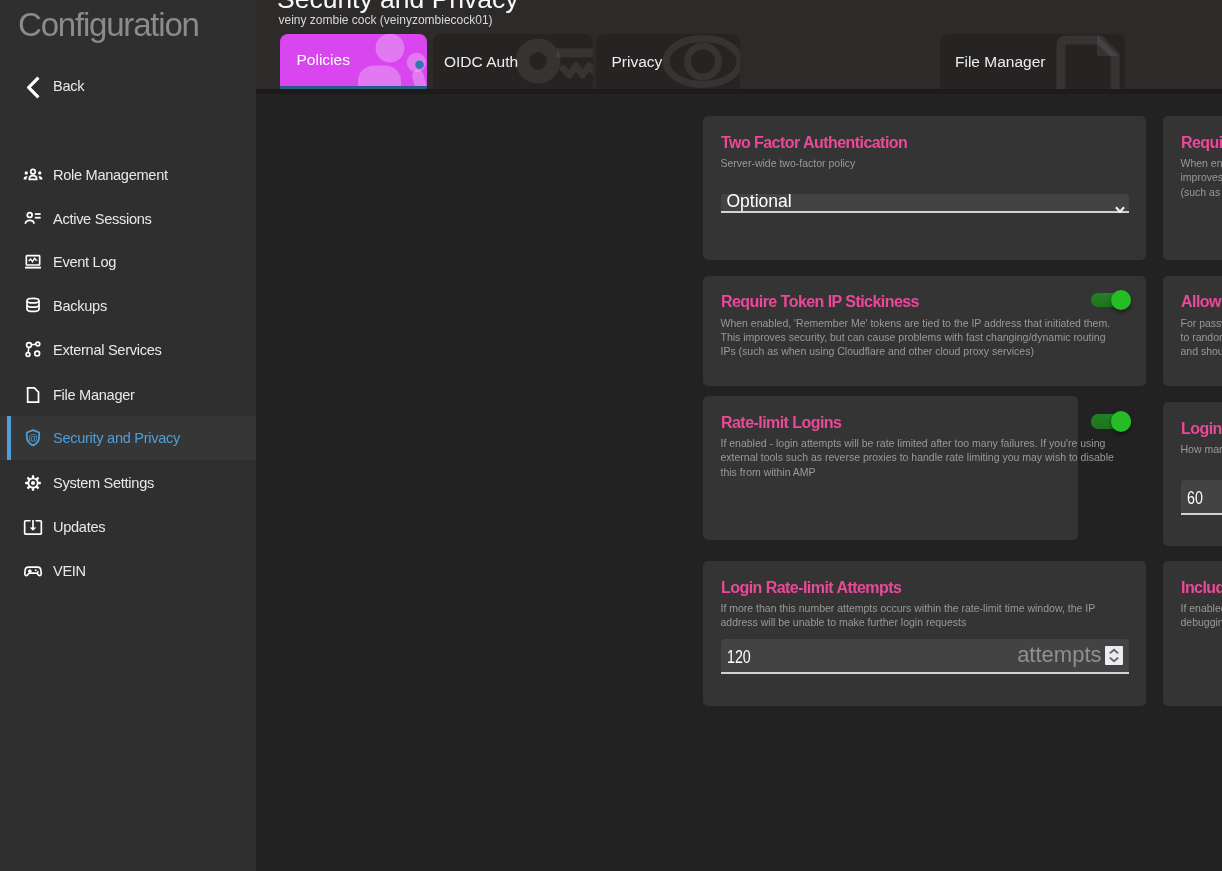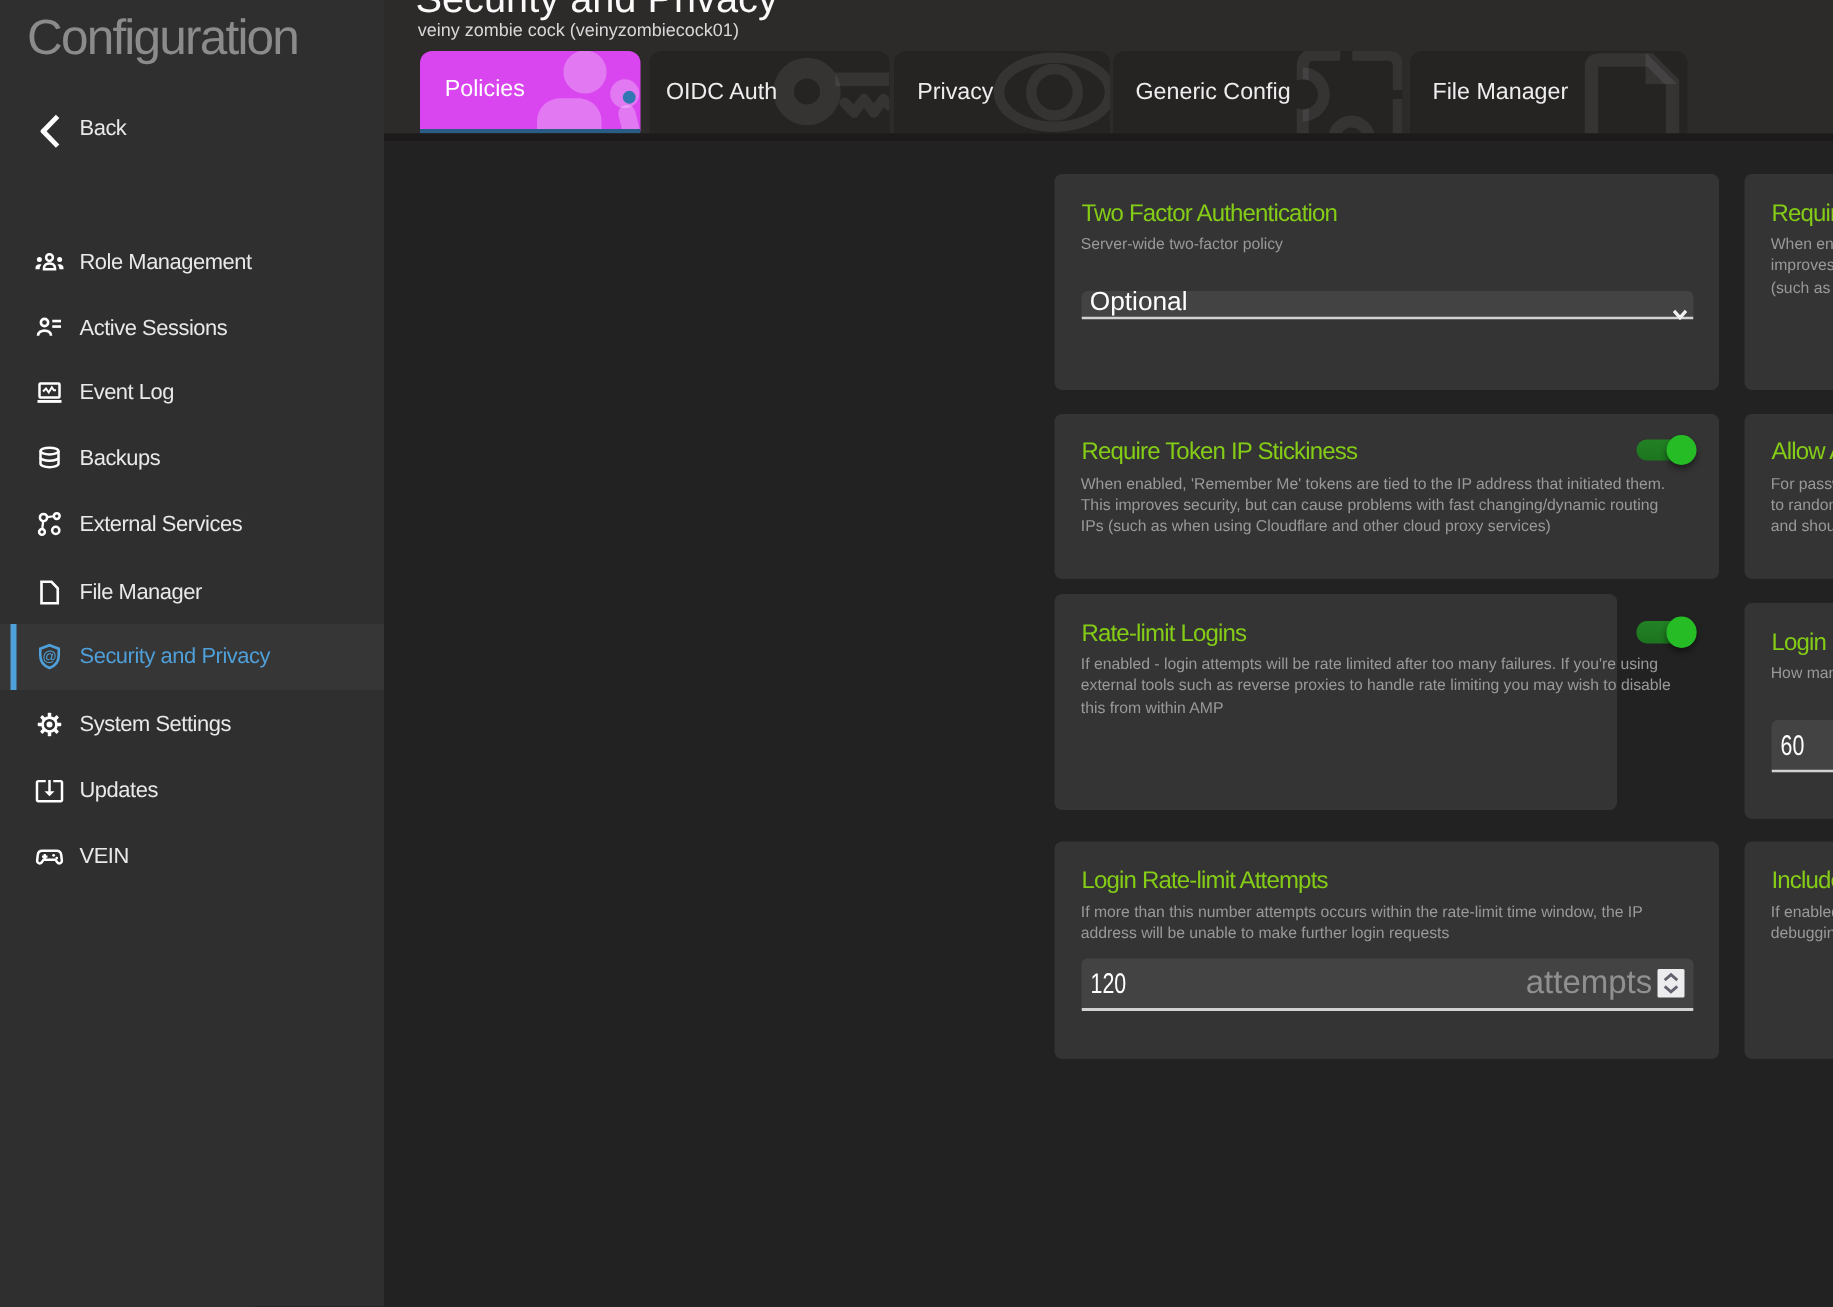--- a/index.html
+++ b/index.html
@@ -16,21 +16,21 @@
 #hdr { position:absolute; left:0; top:0; width:966px; height:89px; background:#2d2a2a; }
 #hdrline { position:absolute; left:0; top:89px; width:966px; height:4.5px; background:#1c1a1a; }
 #ptitle { position:absolute; left:21px; top:-13.8px; font-size:26.5px; line-height:26.5px; color:#fafafa; white-space:nowrap; }
 #psub { position:absolute; left:22.5px; top:13px; font-size:12px; color:#d8d8d8; white-space:nowrap; }
 .tab { position:absolute; top:34px; height:55px; border-radius:8px 8px 0 0; background:#262323; overflow:hidden; }
 .tab .lbl { position:absolute; top:50%; transform:translateY(-50%); font-size:15.5px; color:#ededed; white-space:nowrap; z-index:2; }
 .tab.active { background:#d946ef; border-bottom:3px solid #2a5d85; }
 .tab.active .lbl { color:#fff; }
 .tab svg { position:absolute; }
 .card { position:absolute; background:#343434; border-radius:5px; }
-.ctitle { position:absolute; left:18px; top:16.5px; font-size:16px; font-weight:normal; letter-spacing:-0.55px; line-height:20px; color:#84cc16; white-space:nowrap; }
+.ctitle { position:absolute; left:18px; top:16.5px; font-size:16px; font-weight:bold; letter-spacing:-0.55px; line-height:20px; color:#ec4899; white-space:nowrap; }
 .cdesc { position:absolute; left:17.5px; top:40.2px; font-size:10.5px; line-height:14.2px; color:#999; white-space:nowrap; }
 .field { position:absolute; left:18px; width:407.5px; background:#434343; border-radius:4px 4px 0 0; border-bottom:2.2px solid #d2d2d2; }
 .field .val { position:absolute; left:5.5px; top:50%; transform:translateY(-50%); font-size:17.5px; color:#fff; white-space:nowrap; }
 .field .num { font-size:19px; top:calc(50% + 1.5px); transform-origin:0 50%; transform:translateY(-50%) scaleX(0.75); }
 .toggle { position:absolute; width:40.5px; height:20.5px; }
 .toggle .track { position:absolute; left:0; top:3px; width:40.5px; height:14.5px; border-radius:7.2px; background:linear-gradient(180deg,#238125,#1c751e); }
 .toggle .knob { position:absolute; right:0; top:0; width:20.5px; height:20.5px; border-radius:50%; background:#25bc25; box-shadow:0 2.5px 4px rgba(0,0,0,0.45); }
 .spin { position:absolute; width:18.3px; height:19.2px; background:#ececee; border-radius:1px; }
 .spin svg { position:absolute; left:2.2px; top:1.5px; }
 .sfx { position:absolute; font-size:22px; color:#909090; }
@@ -165,33 +165,20 @@
     </div>
     <div class="tab" style="left:340px;width:144px">
       <svg width="144" height="55" viewBox="0 0 144 55" style="left:0;top:0">
         <g fill="none" stroke="rgba(255,255,255,0.075)" stroke-width="7">
           <ellipse cx="107" cy="27.5" rx="37" ry="23"></ellipse>
           <circle cx="107" cy="27.5" r="15.5"></circle>
         </g>
       </svg>
       <span class="lbl" style="left:15.5px">Privacy</span>
     </div>
-    <div class="tab" style="left:486px;width:193px">
-      <svg width="193" height="55" viewBox="0 0 193 55" style="left:0;top:0">
-        <g fill="none" stroke="rgba(255,255,255,0.075)" stroke-width="8">
-          <rect x="126.5" y="2.5" width="64" height="75" rx="7"></rect>
-          <path d="M126.5 15 a14 14 0 0 1 0 28"></path>
-          <circle cx="159" cy="58.5" r="11.5"></circle>
-        </g>
-        <circle cx="126.5" cy="29" r="10" fill="#262323"></circle>
-        <rect x="151.5" y="-3" width="8" height="10" fill="#262323"></rect>
-        <rect x="184" y="26" width="11" height="6" fill="#262323"></rect>
-      </svg>
-      <span class="lbl" style="left:15px">Generic Config</span>
-    </div>
     <div class="tab" style="left:684px;width:185px">
       <svg width="185" height="55" viewBox="0 0 185 55" style="left:0;top:0">
         <path d="M121 58 V11 q0-5 5-5 h34 l15 15 v37" fill="none" stroke="rgba(255,255,255,0.075)" stroke-width="9"></path>
         <path d="M157 1 L178 22 L157 22 Z" fill="rgba(255,255,255,0.075)"></path>
       </svg>
       <span class="lbl" style="left:15px">File Manager</span>
     </div>
   </div>
   <div id="hdrline"></div>
   <div class="card" style="left:447px;top:116px;width:443px;height:143.5px">

